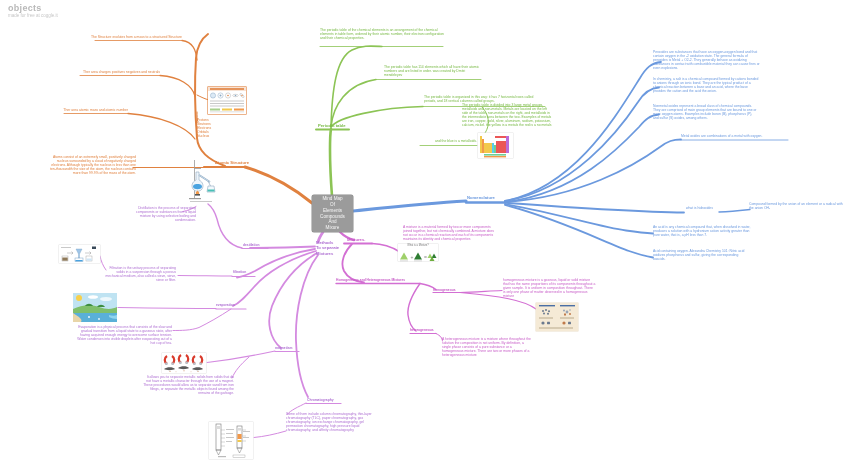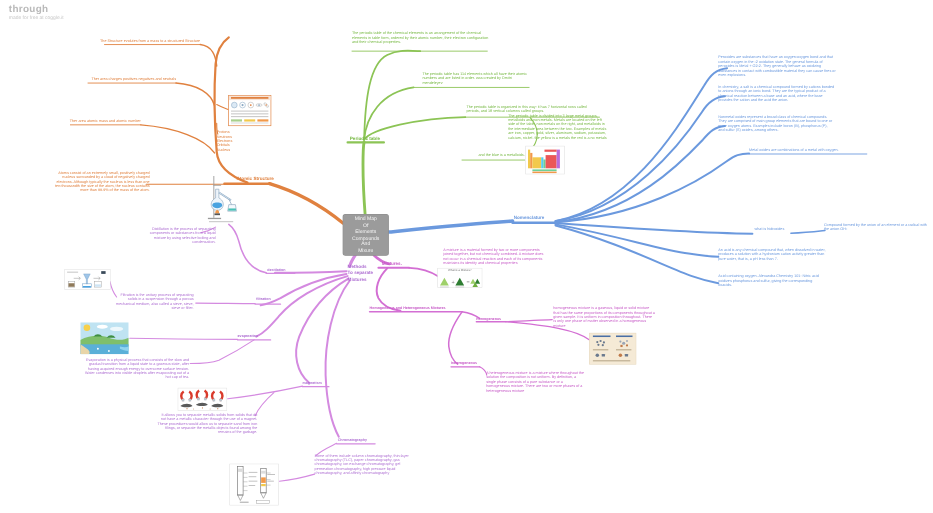--- a/index.html
+++ b/index.html
@@ -113,21 +113,21 @@
     <path d="M 275 351.5 L 299 351.5" stroke-width="1.2"></path>
     <path d="M 275 351 C 252 356 228 360 207 362.5" stroke-width="1.1"></path>
     <path d="M 249 357 C 240 365 235 371 232 378" stroke-width="1"></path>
     <path d="M 318 255 C 302 276 295 312 296 341 C 297 366 302 386 308 397" stroke-width="1.8"></path>
     <path d="M 306 403.5 L 341 403.5" stroke-width="1.2"></path>
     <path d="M 306 403 C 298 407 291 410 287 414.5" stroke-width="1"></path>
     <path d="M 286 431 C 274 434.5 264 436.5 254 437.5" stroke-width="1"></path>
   </g>
 </svg>
 
-<div id="logo">through</div>
+<div id="logo">objects</div>
 <div id="tagline">made for free at coggle.it</div>
 
 <div id="center-node">
   <span>Mind Map</span>
   <span>Of</span>
   <span>Elements</span>
   <span>Compounds</span>
   <span>And</span>
   <span>Mixure</span>
 </div>

